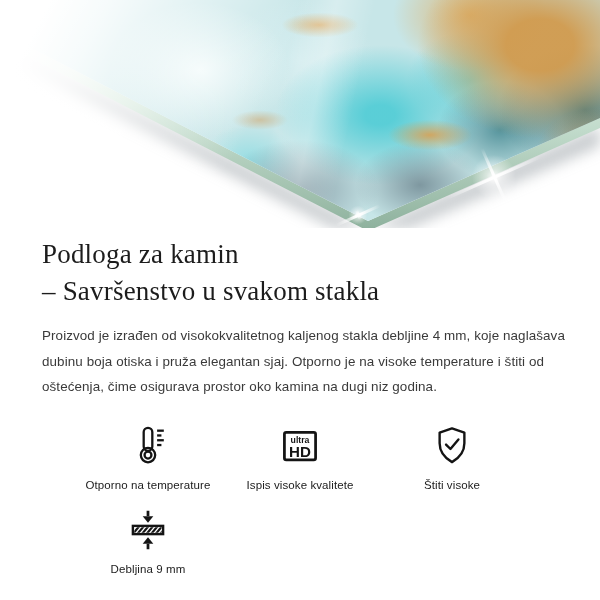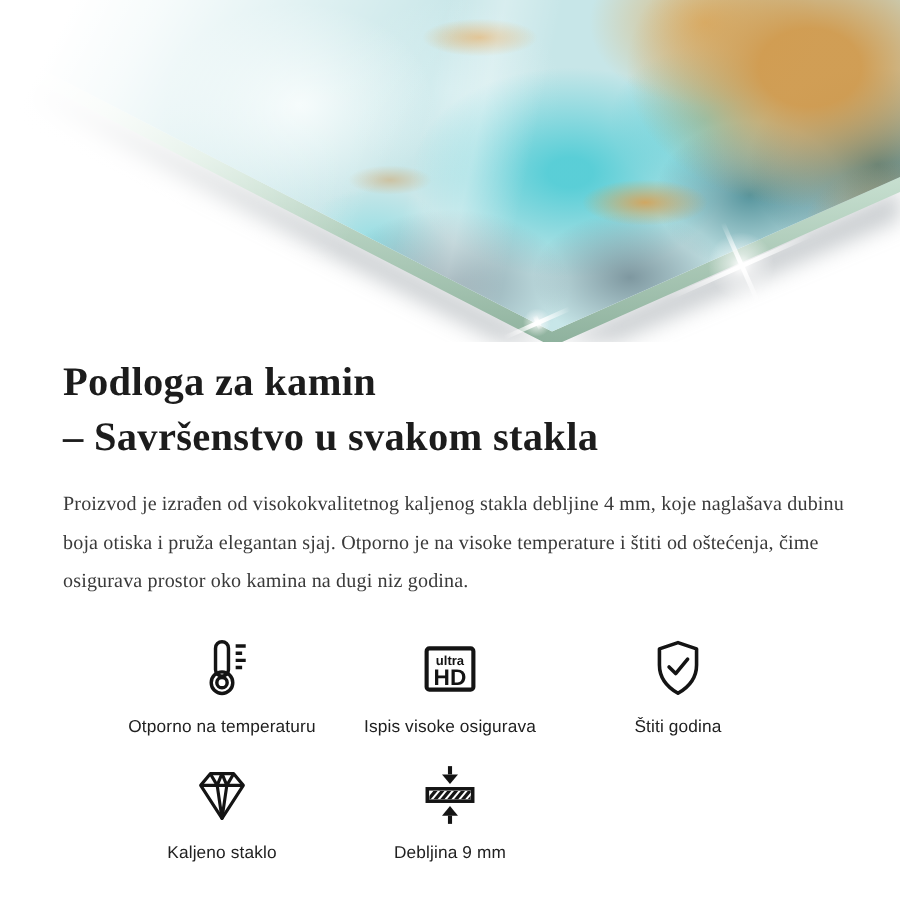--- a/index.html
+++ b/index.html
@@ -64,27 +64,27 @@
   .sparkle::after{top:14px;bottom:14px;left:50%;width:3px;margin-left:-1.5px;
     background:linear-gradient(180deg,rgba(255,255,255,0), #ffffff 46%, #ffffff 54%, rgba(255,255,255,0));
     transform:rotate(-24deg);}
   .sparkle-big{left:447px;top:132px;width:94px;height:90px;}
   .sparkle-small{left:338px;top:196px;width:40px;height:38px;}
 
   
   .content{padding:4px 42px 0 42px;}
   .page-title{
     font-family:"Liberation Serif", serif;
-    font-weight:700;color:#1c1c1c;
+    font-weight:400;color:#1c1c1c;
     font-size:27px;line-height:37px;
     margin:4px 0 0 0;letter-spacing:0.2px;
   }
   .description{
     margin:13px 0 0 0;width:535px;
-    color:#3a3a3a;font-size:13.4px;line-height:25.5px;letter-spacing:0.1px;font-family:Liberation Serif, serif;
+    color:#3a3a3a;font-size:13.4px;line-height:25.5px;letter-spacing:0.1px;
   }
 
   
   .features{
     margin:21px 30px 0 30px;
     display:grid;grid-template-columns:repeat(3,1fr);
     row-gap:14px;
   }
   .feature{display:flex;flex-direction:column;align-items:center;}
   .feature .icon-box{height:50px;display:flex;align-items:center;justify-content:center;}
@@ -122,55 +122,44 @@
         <svg width="46" height="46" viewBox="0 0 48 48" fill="none" stroke="#141414" stroke-width="2.4">
           <rect x="19.5" y="5" width="9" height="24" rx="4.5"></rect>
           <circle cx="24" cy="33.5" r="7.5"></circle>
           <circle cx="24" cy="33.5" r="3.6"></circle>
           <line x1="33.5" y1="8" x2="40.5" y2="8"></line>
           <line x1="33.5" y1="13" x2="38" y2="13"></line>
           <line x1="33.5" y1="18" x2="40.5" y2="18"></line>
           <line x1="33.5" y1="23" x2="38" y2="23"></line>
         </svg>
       </div>
-      <div class="label">Otporno na temperaturu</div>
+      <div class="label">Otporno na temperature</div>
     </div>
 
     <div class="feature">
       <div class="icon-box">
         <svg width="44" height="44" viewBox="0 0 48 48">
           <rect x="7" y="9" width="34" height="30" rx="2" fill="none" stroke="#141414" stroke-width="3"></rect>
           <text x="24" y="21" text-anchor="middle" fill="#141414" class="hd-ultra">ultra</text>
           <text x="24" y="35.5" text-anchor="middle" fill="#141414" class="hd-big">HD</text>
         </svg>
       </div>
-      <div class="label">Ispis visoke osigurava</div>
+      <div class="label">Ispis visoke kvalitete</div>
     </div>
 
     <div class="feature">
       <div class="icon-box">
         <svg width="44" height="44" viewBox="0 0 48 48" fill="none" stroke="#141414" stroke-width="2.6" stroke-linejoin="round" stroke-linecap="round">
           <path d="M24 4.8 L37.5 9.4 V21 C37.5 30 32 37 24 41.6 C16 37 10.5 30 10.5 21 V9.4 Z"></path>
           <polyline points="17.5,22.5 22.3,27.3 31,16.8"></polyline>
         </svg>
       </div>
-      <div class="label">Štiti godina</div>
+      <div class="label">Štiti visoke</div>
     </div>
 
-    <div class="feature">
-      <div class="icon-box">
-        <svg width="44" height="44" viewBox="0 0 48 48" fill="none" stroke="#141414" stroke-width="2.3" stroke-linejoin="round">
-          <path d="M15.5 8.5 H32.5 L39.5 17 L24 41 L8.5 17 Z"></path>
-          <path d="M8.5 17 H39.5"></path>
-          <path d="M15.5 8.5 L20.5 17 L24 8.5 L27.5 17 L32.5 8.5"></path>
-          <path d="M20.5 17 L24 41 L27.5 17"></path>
-        </svg>
-      </div>
-      <div class="label">Kaljeno staklo</div>
-    </div>
 
 
     <div class="feature">
       <div class="icon-box">
         <svg width="44" height="44" viewBox="0 0 48 48">
           <defs>
             <clipPath id="barclip">
                 <rect x="9" y="21" width="30" height="6"></rect>
               </clipPath>
           </defs>

